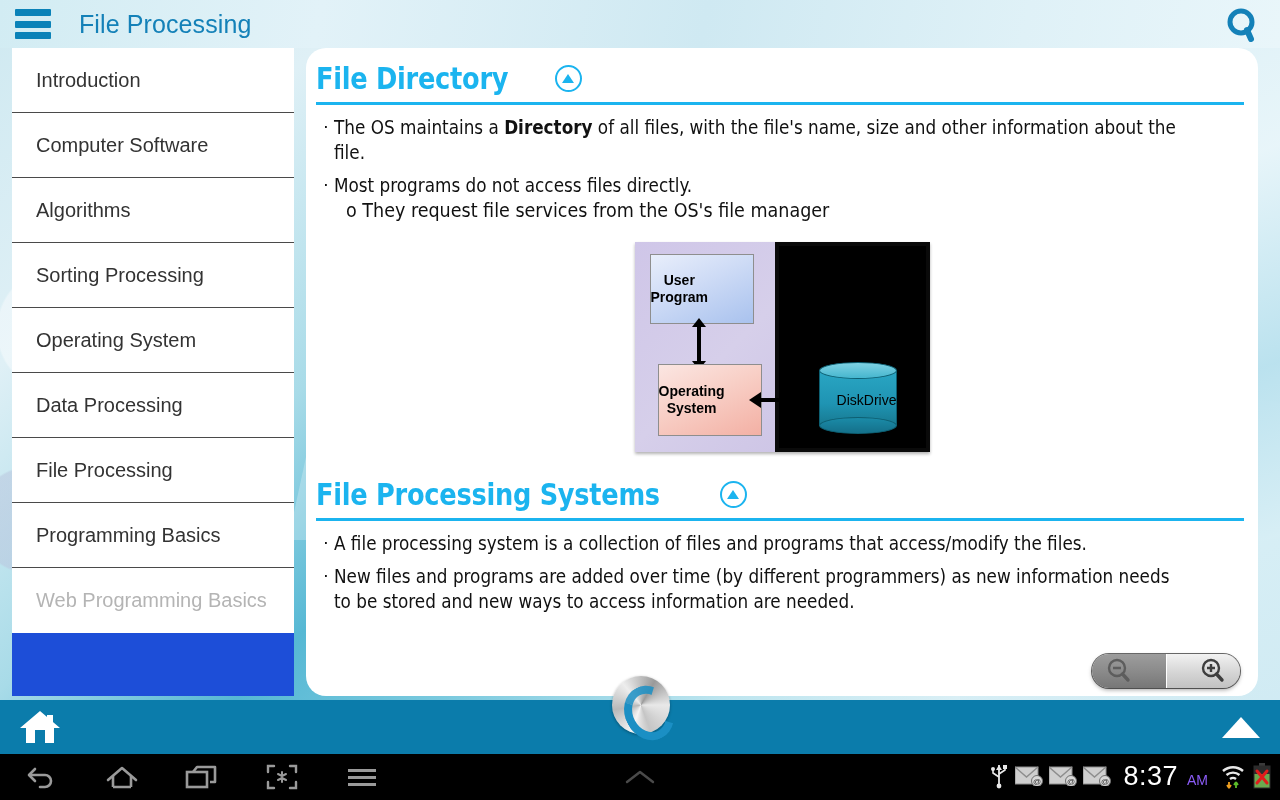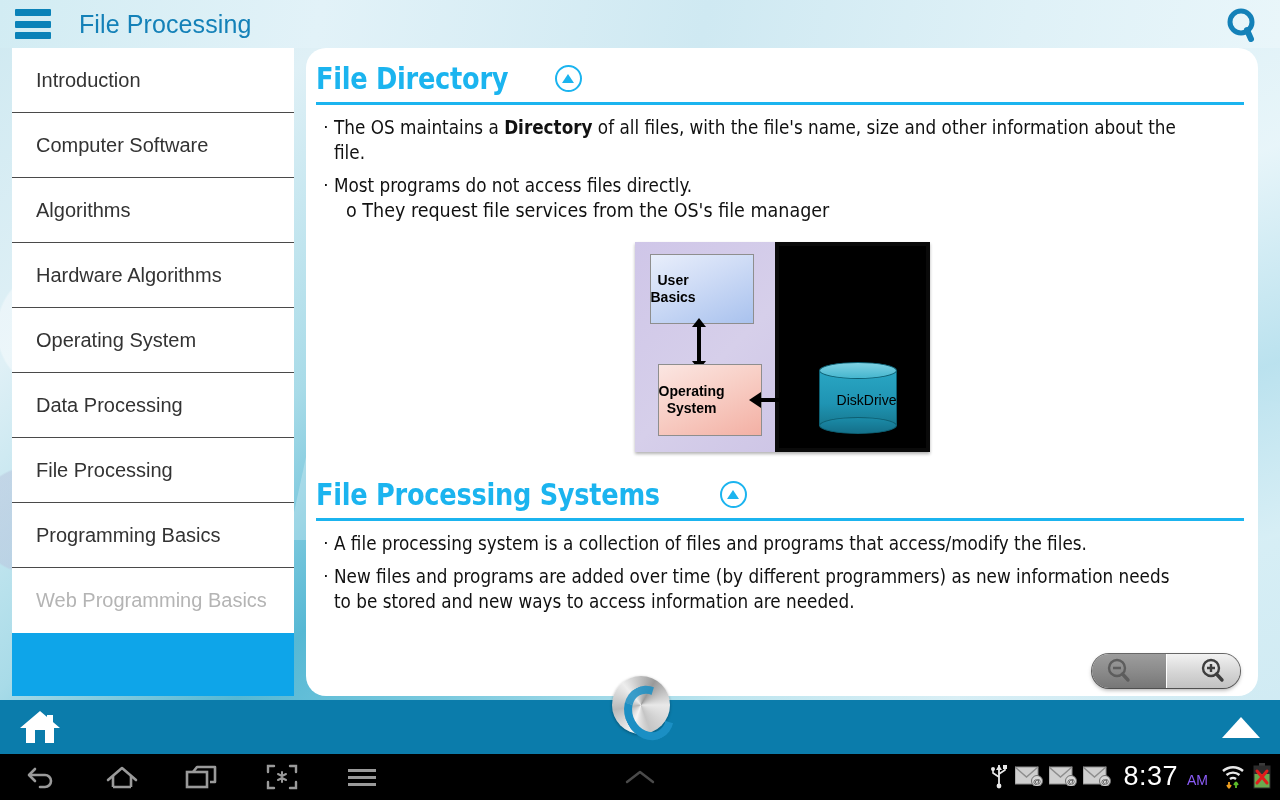--- a/index.html
+++ b/index.html
@@ -54,21 +54,21 @@
   }
   .search-btn {
     position: absolute; right: 14px; top: 3px;
     width: 46px; height: 44px; cursor: pointer;
   }
 
   
   .sidebar {
     position: absolute; left: 12px; top: 48px;
     width: 282px; height: 648px;
-    background: #0ea5e9;
+    background: #1d4ed8;
     overflow: hidden;
     z-index: 4;
   }
   .nav-item {
     height: 65px;
     display: flex; align-items: center;
     padding: 0 0 0 24px;
     border-bottom: 1px solid #4a4a4a;
     font-size: 20px; color: #333;
     background: #fff;
@@ -303,21 +303,21 @@
     <div class="nav-item">
       <span>Introduction</span>
     </div>
     <div class="nav-item">
       <span>Computer Software</span>
     </div>
     <div class="nav-item">
       <span>Algorithms</span>
     </div>
     <div class="nav-item">
-      <span>Hardware Algorithms</span>
+      <span>Sorting Processing</span>
     </div>
     <div class="nav-item">
       <span>Operating System</span>
     </div>
     <div class="nav-item">
       <span>Data Processing</span>
     </div>
     <div class="nav-item">
       <span>File Processing</span>
     </div>
@@ -350,21 +350,21 @@
             <div class="txt">Most programs do not access files directly.</div>
             <div class="subline">o They request file services from the OS's file manager</div>
           </div>
         </div>
       </div>
 
       <div class="diagram-wrap">
         <div class="diagram">
           <div class="dg-black"></div>
           <div class="dg-box dg-user">
-            <span><span>User</span><br><span>Basics</span></span>
+            <span><span>User</span><br><span>Program</span></span>
           </div>
           <div class="dg-arrow-v"></div>
           <div class="dg-box dg-os">
             <span><span>Operating</span><br><span>System</span></span>
           </div>
           <div class="dg-arrow-h"></div>
           <div class="dg-disk">
             <div class="cyl-body"></div>
             <div class="cyl-bot"></div>
             <div class="cyl-top"></div>

